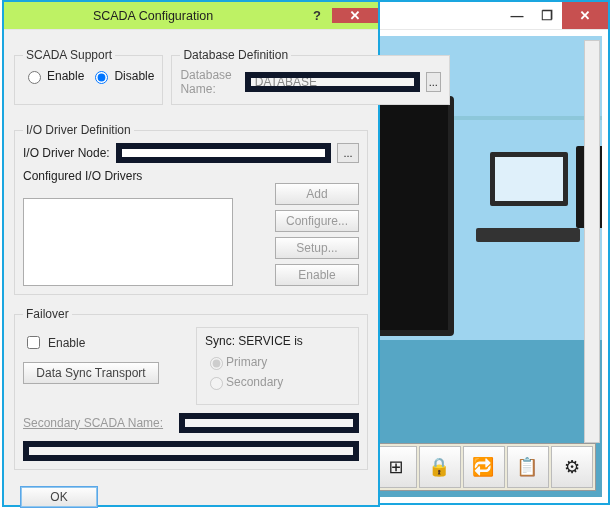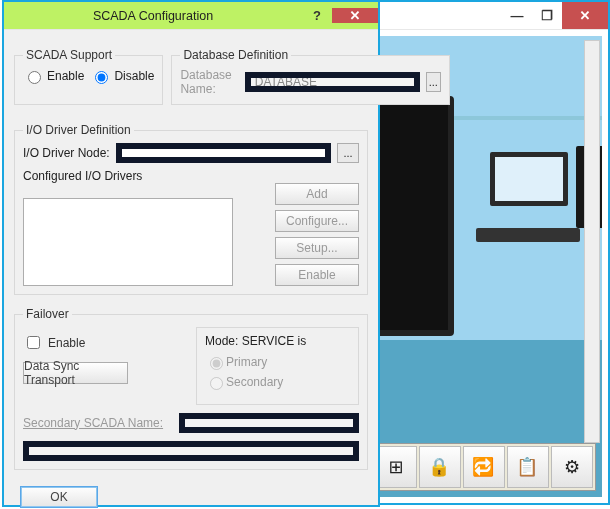--- a/index.html
+++ b/index.html
@@ -249,25 +249,25 @@
     </fieldset>
 
     <fieldset>
       <legend>Failover</legend>
       <div class="failover-grid">
         <div>
           <div class="check-row">
             <input type="checkbox" style="">
             <span>Enable</span>
           </div>
-          <div class="btn" style="width:105px">Data Sync Transport</div>
+          <div class="btn" style="width:136px">Data Sync Transport</div>
         </div>
         <div class="node-box">
           <div class="node-title">
-            <span>Mode: </span><span>SERVICE</span><span> is</span>
+            <span>Sync: </span><span>SERVICE</span><span> is</span>
           </div>
           <div class="radio-col">
             <label>
               <input type="radio" name="node" checked="" disabled="" style="">
               <span>Primary</span>
             </label>
             <label>
               <input type="radio" name="node" disabled="" style="">
               <span>Secondary</span>
             </label>

